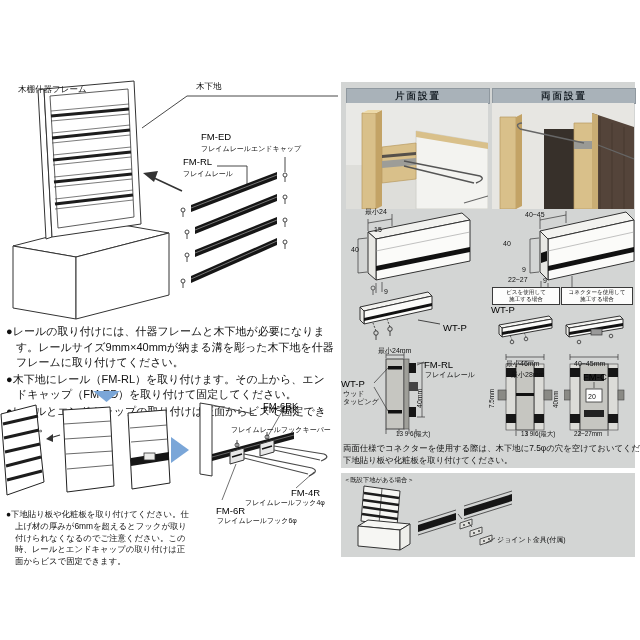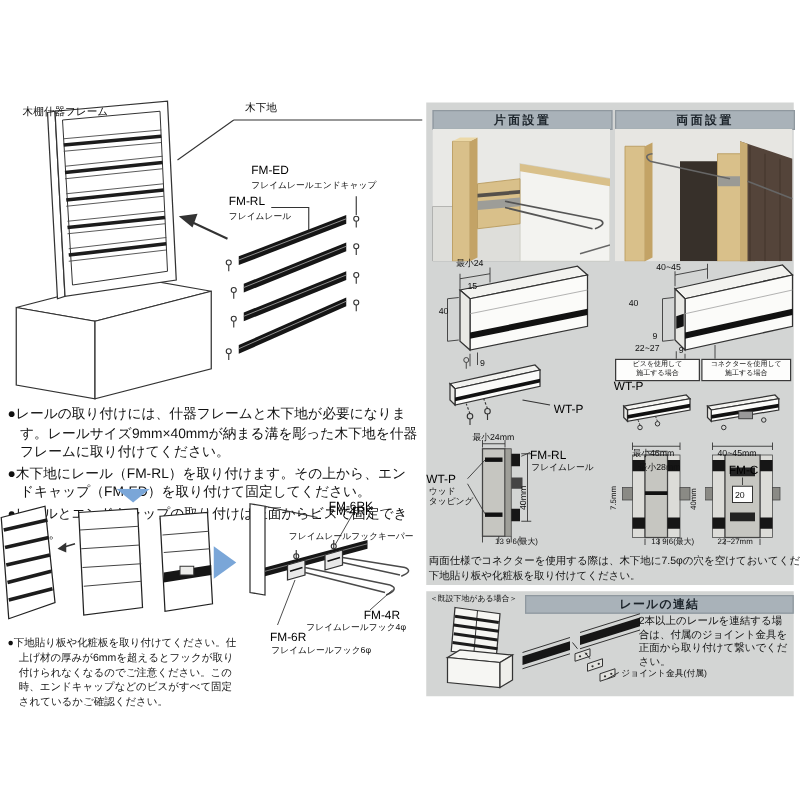--- a/index.html
+++ b/index.html
@@ -177,21 +177,21 @@
 
   <div class="code" style="left:263px;top:405px">FM-4RK</div>
   <div class="code" style="left:263px;top:401px">FM-6RK</div>
   <div class="sub" style="left:231px;top:426px">フレイムレールフックキーパー</div>
   <div class="code" style="left:291px;top:488px">FM-4R</div>
   <div class="sub" style="left:245px;top:499px">フレイムレールフック4φ</div>
   <div class="code" style="left:216px;top:506px">FM-6R</div>
   <div class="sub" style="left:217px;top:517px">フレイムレールフック6φ</div>
 
   <div class="bullets-sm" style="left:6px;top:509px;width:186px">
-    <div>●下地貼り板や化粧板を取り付けてください。仕上げ材の厚みが6mmを超えるとフックが取り付けられなくなるのでご注意ください。この時、エンドキャップなどのビスがすべて固定されているかご確認ください。</div>
+    <div>●下地貼り板や化粧板を取り付けてください。仕上げ材の厚みが6mmを超えるとフックが取り付けられなくなるのでご注意ください。この時、レールとエンドキャップの取り付けは正面からビスで固定できます。</div>
   </div>
 
   <div class="panel" style="left:341px;top:82px;width:294px;height:386px"></div>
 
   <div class="hdr" style="left:492px;top:88px;width:142px;height:14px">
     <span>両面設置</span>
   </div>
   <div class="hdr" style="left:346px;top:88px;width:142px;height:14px">
     <span>片面設置</span>
   </div>
@@ -422,23 +422,20 @@
   <div class="dim" style="left:574px;top:360px">40~45mm</div>
   <div class="code" style="left:583px;top:372px">FM-C</div>
   <div class="dim" style="left:588px;top:393px">20</div>
   <div class="dim-s" style="left:574px;top:431px">22~27mm</div>
 
   <div class="note" style="left:343px;top:443px">両面仕様でコネクターを使用する際は、木下地に7.5φの穴を空けておいてください。</div>
   <div class="note" style="left:343px;top:455px">下地貼り板や化粧板を取り付けてください。</div>
 
   <div class="panel" style="left:341px;top:473px;width:294px;height:84px"></div>
   <div class="dim-s" style="left:344px;top:477px">＜既設下地がある場合＞</div>
-  <div class="hdr" style="left:420px;top:476px;width:213px;height:13px;letter-spacing:1px">
-    <span>レールの連結</span>
-  </div>
 
   <svg class="abs" style="left:354px;top:484px" width="58" height="70" viewBox="0 0 58 70">
     <polygon points="10,2 46,7 43,42 7,37" fill="#f6f6f3" stroke="#333"></polygon>
     <line x1="28" y1="4.5" x2="25" y2="39.5" stroke="#333" stroke-width="0.8"></line>
     <g stroke="#1c1c1c" stroke-width="2.4">
       <line x1="10" y1="9" x2="45" y2="14"></line>
         <line x1="9" y1="16" x2="45" y2="21"></line>
       <line x1="9" y1="23" x2="44" y2="28"></line>
         <line x1="8" y1="30" x2="44" y2="35"></line>
     </g>
@@ -467,16 +464,15 @@
       <circle cx="68" cy="52" r="0.9"></circle>
         <circle cx="73" cy="50" r="0.9"></circle>
     </g>
     <g stroke="#333" stroke-width="0.8">
       <line x1="46" y1="30" x2="42" y2="25"></line>
         <line x1="56" y1="38" x2="52" y2="33"></line>
       <line x1="70" y1="54" x2="79" y2="49"></line>
     </g>
   </svg>
 
-  <div class="jtext" style="left:511px;top:491px;width:123px">2本以上のレールを連結する場合は、付属のジョイント金具を正面から取り付けて繋いでください。</div>
   <div class="sub" style="left:497px;top:536px">ジョイント金具(付属)</div>
 
 </div>
 
 </body></html>

